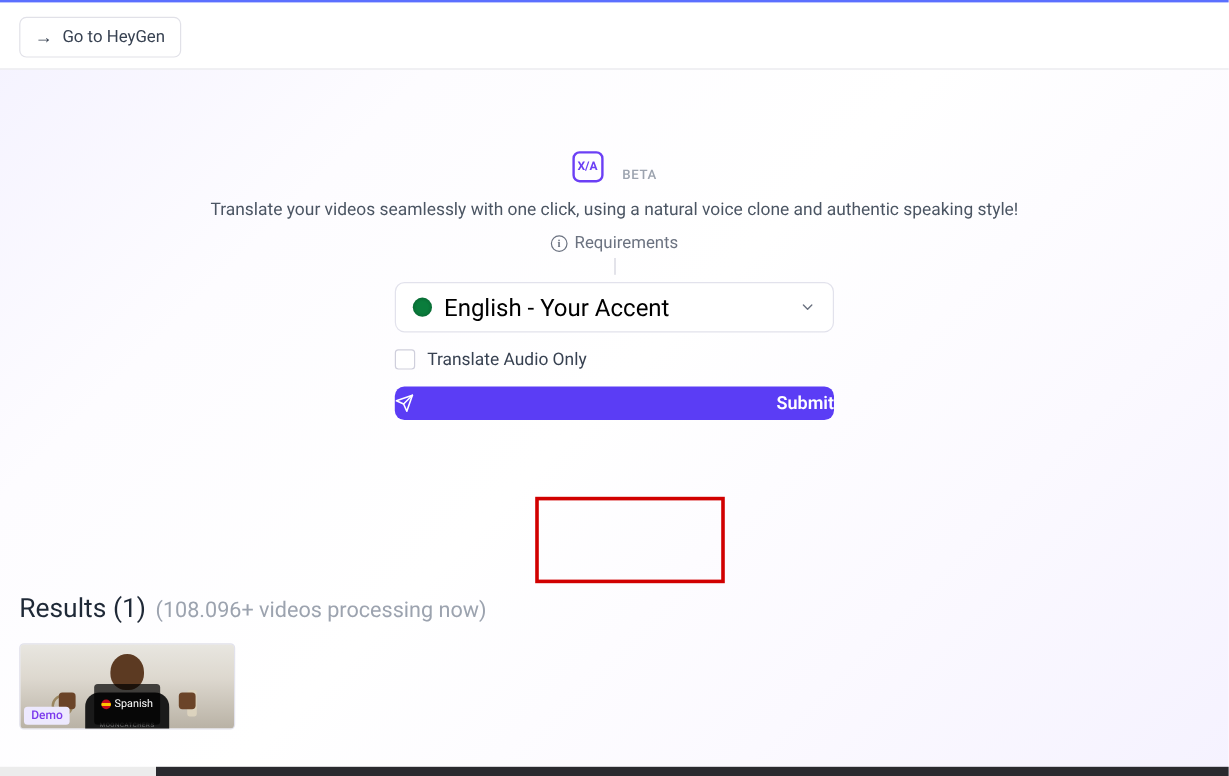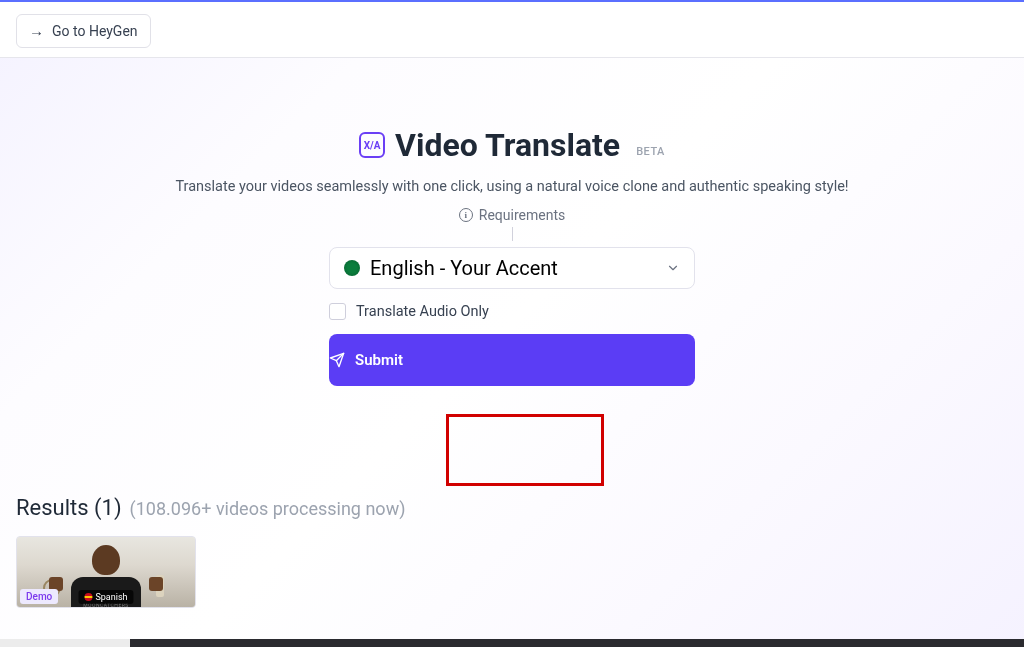--- a/index.html
+++ b/index.html
@@ -213,27 +213,27 @@
     background: #fff;
     cursor: pointer;
   }
   .cb-label {
     color: #374151;
     font-size: 14.5px;
   }
   .submit-btn {
     margin-top: 14px;
     width: 366px;
-    height: 52px;
+    height: 28px;
     background: #5b3df5;
     border-radius: 8px;
     color: #fff;
     display: flex;
     align-items: center;
-    justify-content: flex-start;
+    justify-content: space-between;
     gap: 10px;
     font-size: 15px;
     font-weight: 600;
     cursor: pointer;
   }
   .send-icon {
     display: inline-flex;
   }
   .red-box {
     position: absolute;
@@ -353,21 +353,21 @@
     font-weight: 500;
   }
   .lang-tag {
     position: absolute;
     left: 50%;
     bottom: 3px;
     transform: translateX(-50%);
     background: rgba(0,0,0,0.7);
     color: #fff;
     font-size: 9px;
-    padding: 2px 6px;
+    padding: 12px 6px;
     border-radius: 3px;
     display: flex;
     align-items: center;
     gap: 3px;
   }
   .flag-sm {
     width: 8px;
     height: 8px;
     border-radius: 50%;
     background: linear-gradient(180deg, #c60b1e 33%, #ffc400 33%, #ffc400 66%, #c60b1e 66%);
@@ -394,21 +394,20 @@
       <span>Go to HeyGen</span>
     </div>
   </div>
 
   <div class="center-col">
 
     <div class="title-row">
       <div class="title-icon">
         <span>X/A</span>
       </div>
-      <div class="title-text">Video Translate</div>
       <div class="beta">BETA</div>
     </div>
 
     <div class="subtitle">Translate your videos seamlessly with one click, using a natural voice clone and authentic speaking style!</div>
 
 
     <div class="reqs">
       <span class="info-circ">i</span>
       <span>Requirements</span>
     </div>

